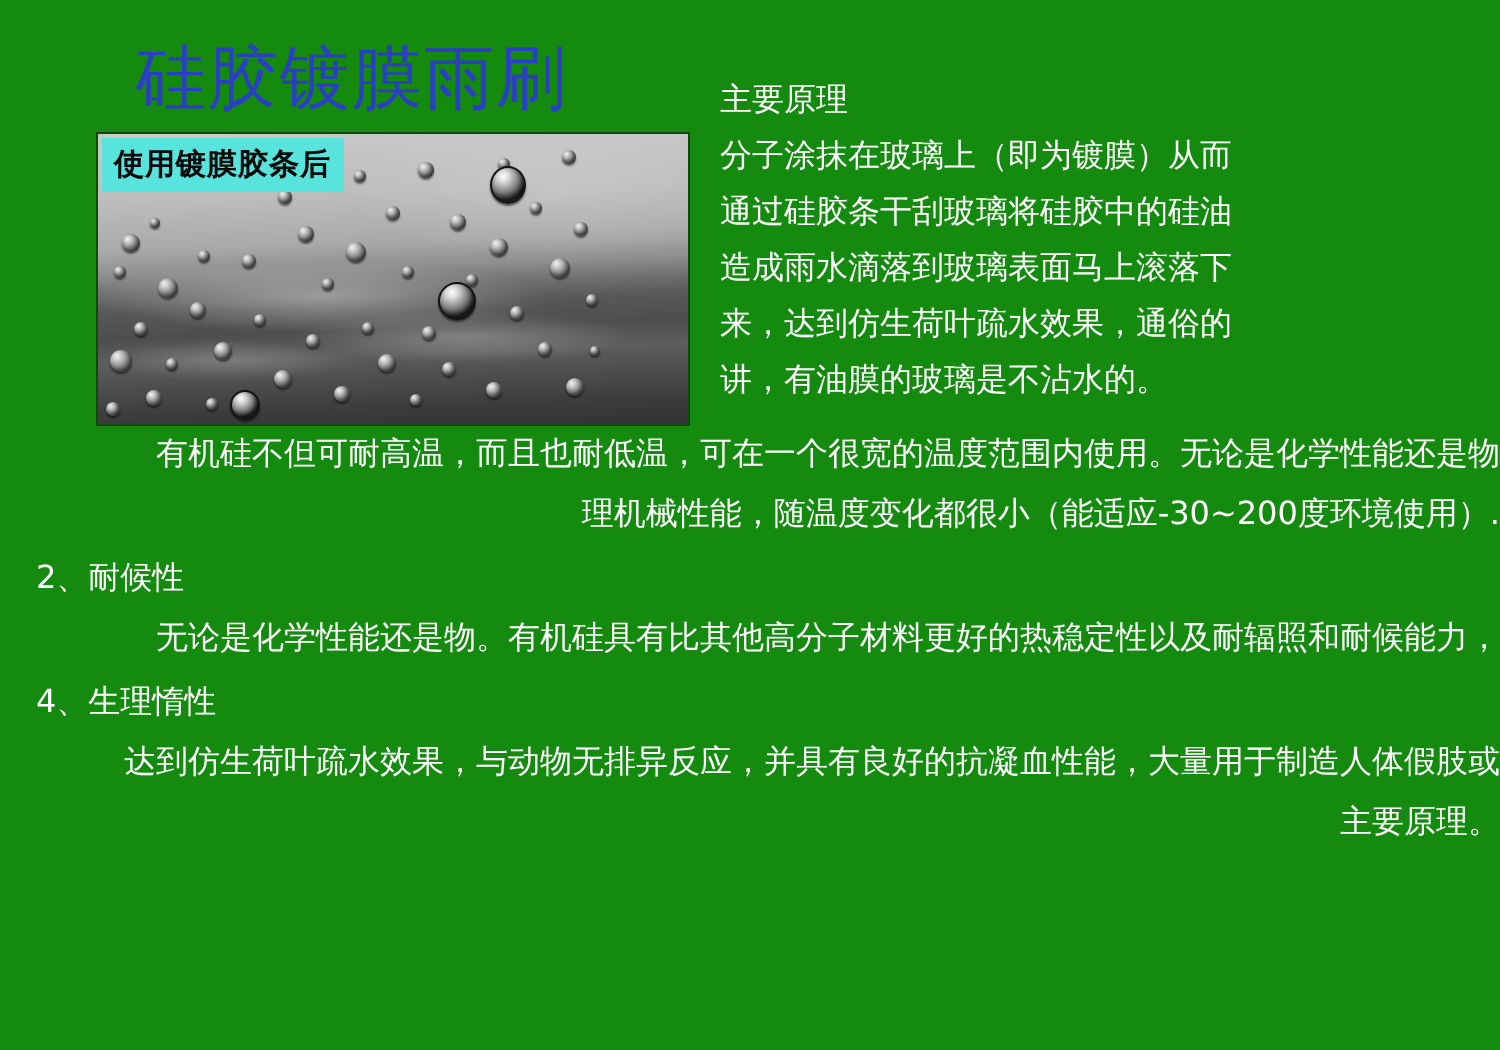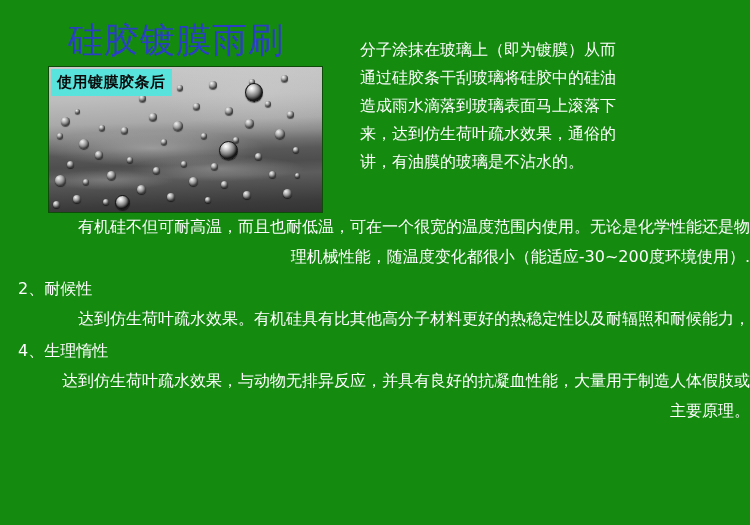--- a/index.html
+++ b/index.html
@@ -31,21 +31,21 @@
     color: #2b3fc4;
     letter-spacing: 1px;
     white-space: nowrap;
   }
 
   
   #photo {
     position: absolute;
     left: 48px;
     top: 66px;
-    width: 275px;
+    width: 297px;
     height: 147px;
     border: 1px solid #0d4b08;
     box-sizing: border-box;
     overflow: hidden;
     background: #8f8f8f;
   }
   .photo-base {
     position: absolute;
     inset: 0;
     background:
@@ -192,37 +192,38 @@
     <div class="drop big" style="left:196px; top:16px; width:16px; height:17px;"></div>
     <div class="drop big" style="left:170px; top:74px; width:17px; height:17px;"></div>
     <div class="drop big" style="left:66px;  top:128px; width:13px; height:13px;"></div>
     <div class="drop" style="left:60px;  top:18px;  width:5px;  height:5px;"></div>
     <div class="drop" style="left:246px; top:106px; width:5px;  height:5px;"></div>
 
     <div id="caption">使用镀膜胶条后</div>
   </div>
 
   <div id="intro">
+    <div class="line">主要原理</div>
     <div class="line">分子涂抹在玻璃上（即为镀膜）从而</div>
     <div class="line">通过硅胶条干刮玻璃将硅胶中的硅油</div>
     <div class="line">造成雨水滴落到玻璃表面马上滚落下</div>
     <div class="line">来，达到仿生荷叶疏水效果，通俗的</div>
     <div class="line">讲，有油膜的玻璃是不沾水的。</div>
   </div>
 
   <div id="body-sections">
 
     <div class="section">
       <div class="sec-line">有机硅不但可耐高温，而且也耐低温，可在一个很宽的温度范围内使用。无论是化学性能还是物</div>
       <div class="sec-line">理机械性能，随温度变化都很小（能适应-30~200度环境使用）.</div>
     </div>
 
     <div class="section">
       <div class="sec-head">2、耐候性</div>
-      <div class="sec-line">达到仿生荷叶疏水效果。有机硅具有比其他高分子材料更好的热稳定性以及耐辐照和耐候能力，</div>
+      <div class="sec-line">无论是化学性能还是物。有机硅具有比其他高分子材料更好的热稳定性以及耐辐照和耐候能力，</div>
     </div>
 
     <div class="section">
       <div class="sec-head">4、生理惰性</div>
       <div class="sec-line">达到仿生荷叶疏水效果，与动物无排异反应，并具有良好的抗凝血性能，大量用于制造人体假肢或</div>
       <div class="sec-line">主要原理。</div>
     </div>
 
   </div>
 </div>

